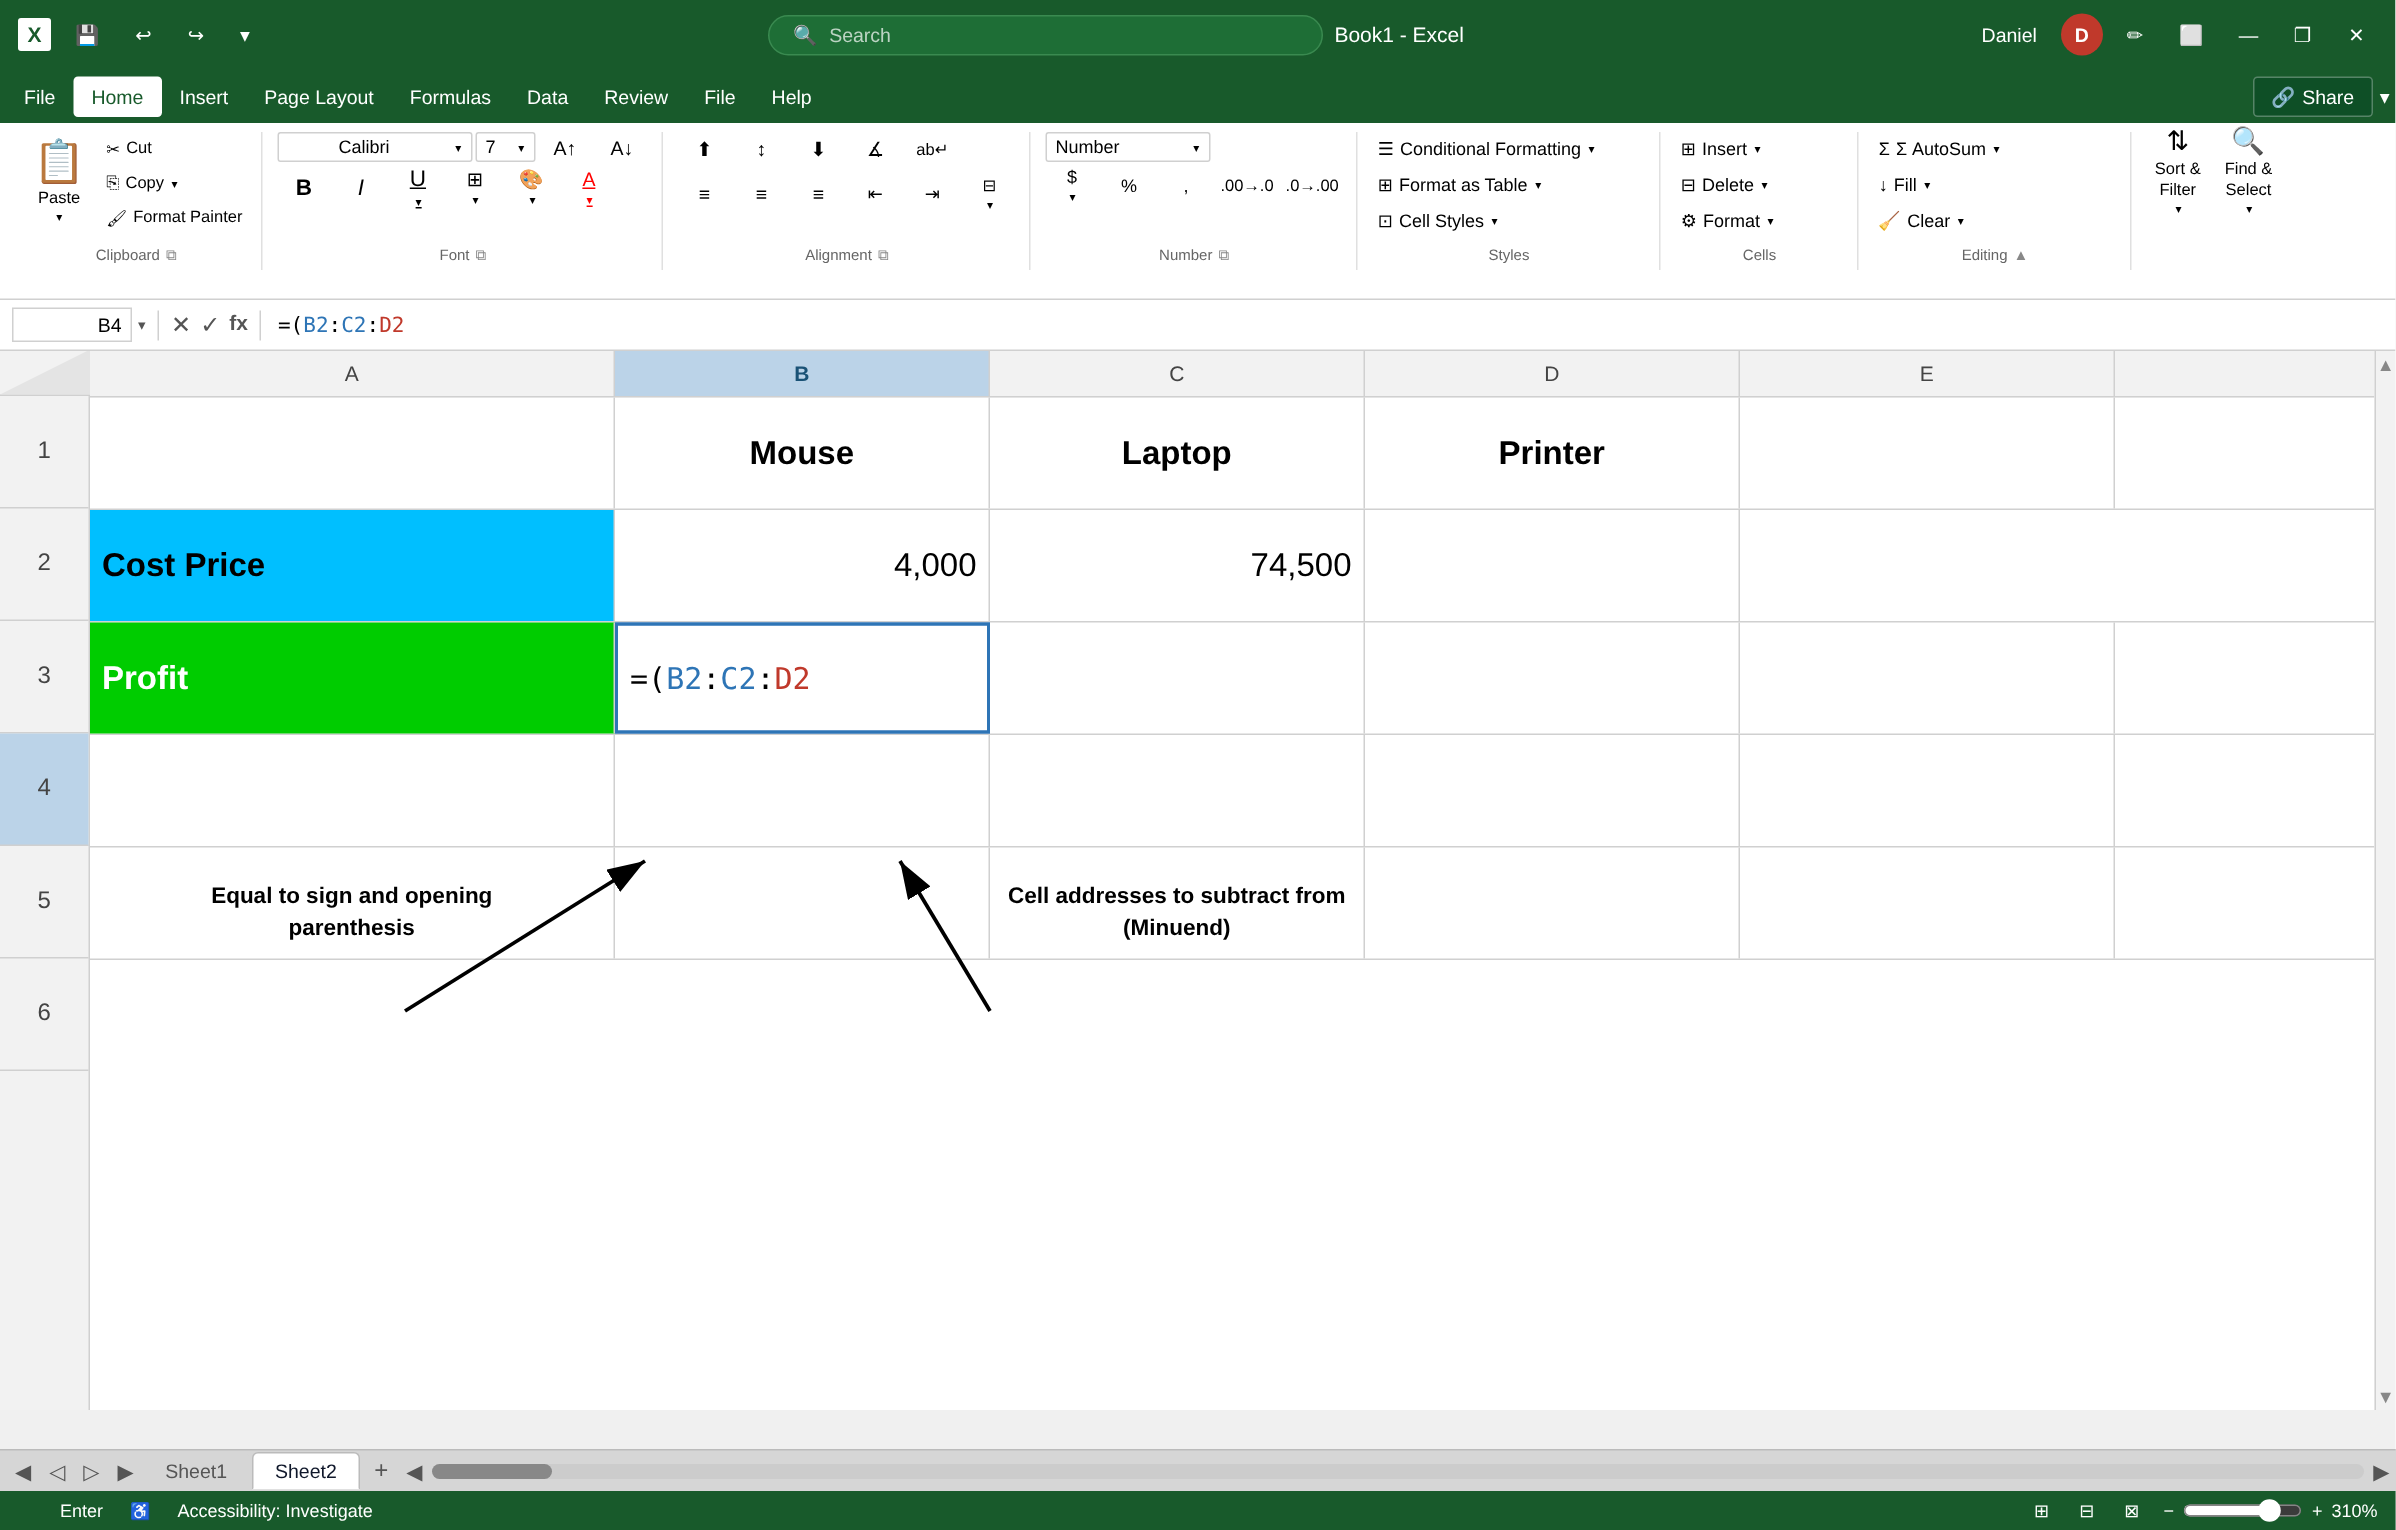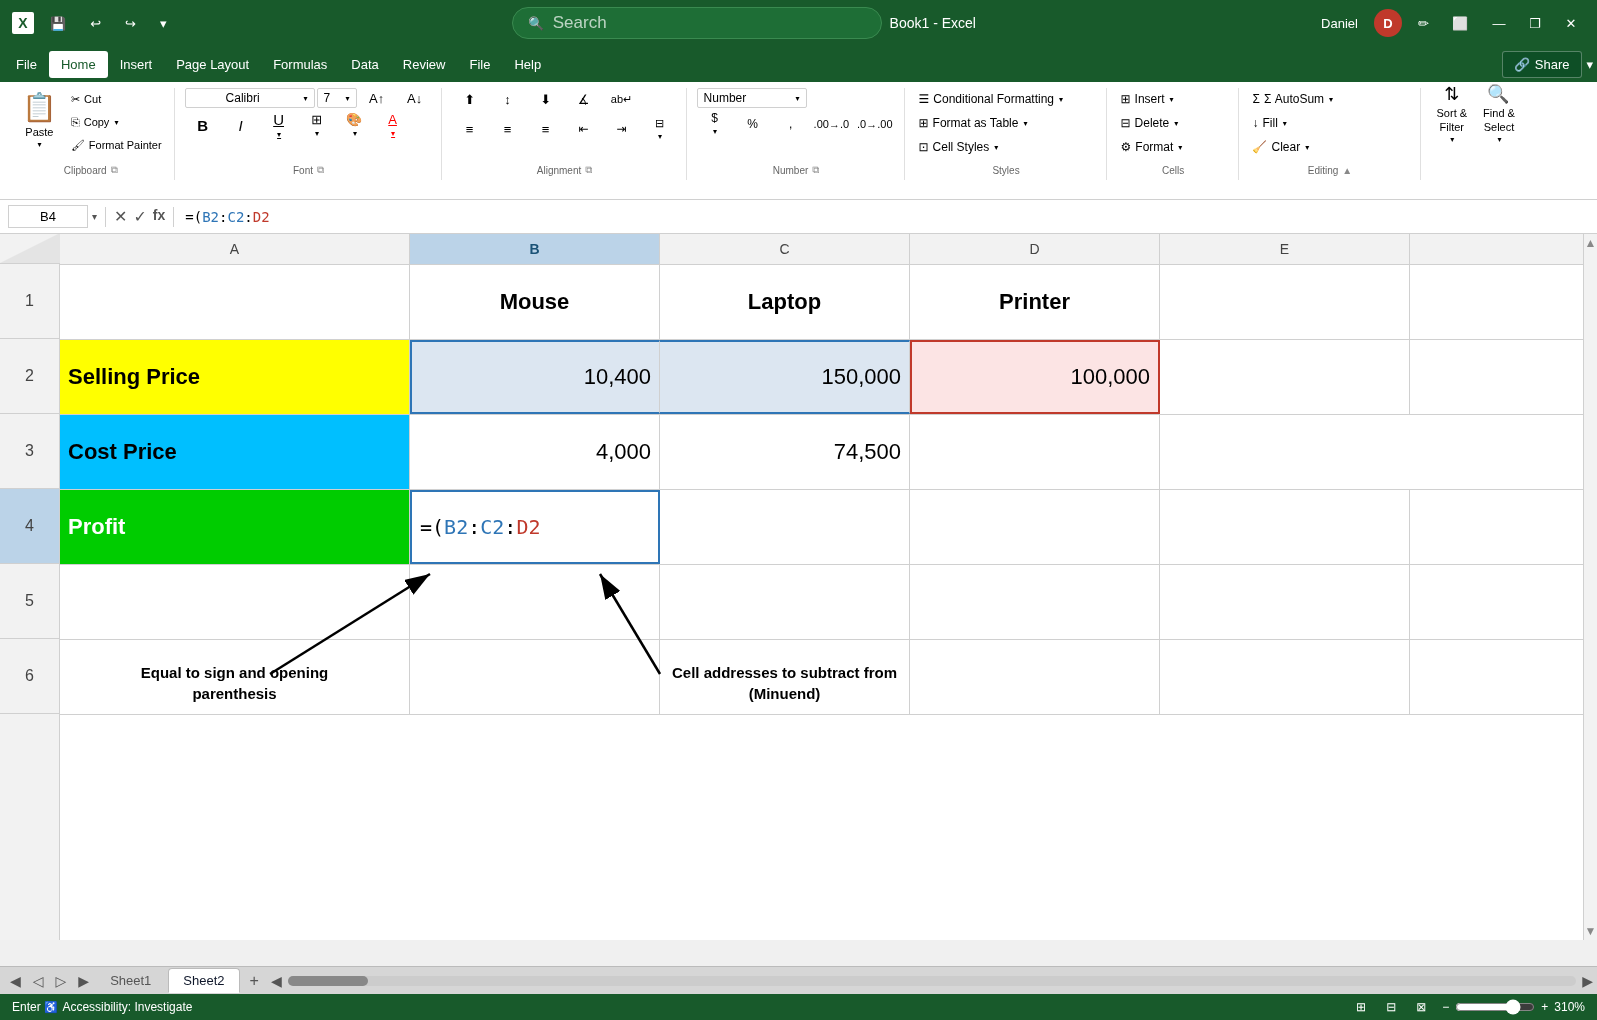--- a/index.html
+++ b/index.html
@@ -31,21 +31,21 @@
       width: 370px;
       display: flex;
       align-items: center;
       gap: 8px;
     }
     #search-box input {
       background: transparent;
       border: none;
       outline: none;
       color: white;
-      font-size: 17px;
+      font-size: 13px;
       width: 100%;
     }
     #search-box input::placeholder { color: rgba(255,255,255,0.7); }
 
     .title-btn { color: white; cursor: pointer; padding: 4px 8px; border-radius: 3px; display: flex; align-items: center; gap: 4px; font-size: 13px; }
     #user-avatar { width: 28px; height: 28px; background: #c0392b; border-radius: 50%; display: flex; align-items: center; justify-content: center; color: white; font-weight: bold; font-size: 13px; }
     .window-btn { width: 28px; height: 28px; display: flex; align-items: center; justify-content: center; cursor: pointer; border-radius: 3px; color: white; font-size: 13px; }
 
     
     #menu-bar {
@@ -167,21 +167,21 @@
       display: flex;
       align-items: center;
       padding: 0 8px;
       gap: 4px;
     }
     #cell-ref {
       width: 80px;
       border: 1px solid #d0d0d0;
       padding: 3px 6px;
       font-size: 13px;
-      text-align: center;
+      text-align: right;
     }
     .formula-divider { width: 1px; height: 20px; background: #d0d0d0; margin: 0 4px; }
     #formula-icons { display: flex; gap: 6px; color: #555; font-size: 14px; }
     .col-header {
       height: 30px;
       border-right: 1px solid #d0d0d0;
       display: flex;
       align-items: center;
       justify-content: center;
       font-size: 14px;
@@ -246,21 +246,21 @@
       display: flex;
       align-items: center;
       justify-content: space-between;
       padding: 0 12px;
       color: white;
       font-size: 12px;
       position: absolute;
       bottom: 0;
       width: 100%;
     }
-    #status-left { display: flex; align-items: center; gap: 4px; }
+    #status-left { display: flex; align-items: center; gap: 18px; margin-left: 28px; }
     #status-right { display: flex; align-items: center; gap: 12px; }
     .view-btn { cursor: pointer; padding: 2px 4px; border-radius: 2px; }
     #zoom-control { display: flex; align-items: center; gap: 6px; }
     #zoom-slider { width: 80px; accent-color: white; }
 
     
     #sheet-tabs {
       height: 28px;
       background: #d6d6d6;
       display: flex;
@@ -615,27 +615,20 @@
       </div>
 
       <div class="grid-row">
         <div class="cell cell-a"></div>
         <div class="cell cell-b bold" style="font-size:22px; font-weight:bold;">Mouse</div>
         <div class="cell cell-c bold" style="font-size:22px; font-weight:bold;">Laptop</div>
         <div class="cell cell-d bold" style="font-size:22px; font-weight:bold;">Printer</div>
         <div class="cell cell-e"></div>
       </div>
 
-      <div class="grid-row">
-        <div class="cell cell-a cell-yellow left">Selling Price</div>
-        <div class="cell cell-b cell-blue-tint right" style="font-size:22px; border-left:2px solid #2e75b6; border-top:2px solid #2e75b6; border-bottom:2px solid #2e75b6;">10,400</div>
-        <div class="cell cell-c cell-blue-tint right" style="font-size:22px; border-top:2px solid #2e75b6; border-bottom:2px solid #2e75b6;">150,000</div>
-        <div class="cell cell-d cell-pink-tint right" style="font-size:22px; border:2px solid #c0392b;">100,000</div>
-        <div class="cell cell-e"></div>
-      </div>
 
       <div class="grid-row">
         <div class="cell cell-a cell-cyan left">Cost Price</div>
         <div class="cell cell-b right" style="font-size:22px;">4,000</div>
         <div class="cell cell-d right" style="font-size:22px;">74,500</div>
         <div class="cell cell-e"></div>
       </div>
 
       <div class="grid-row">
         <div class="cell cell-a cell-green left">Profit</div>

